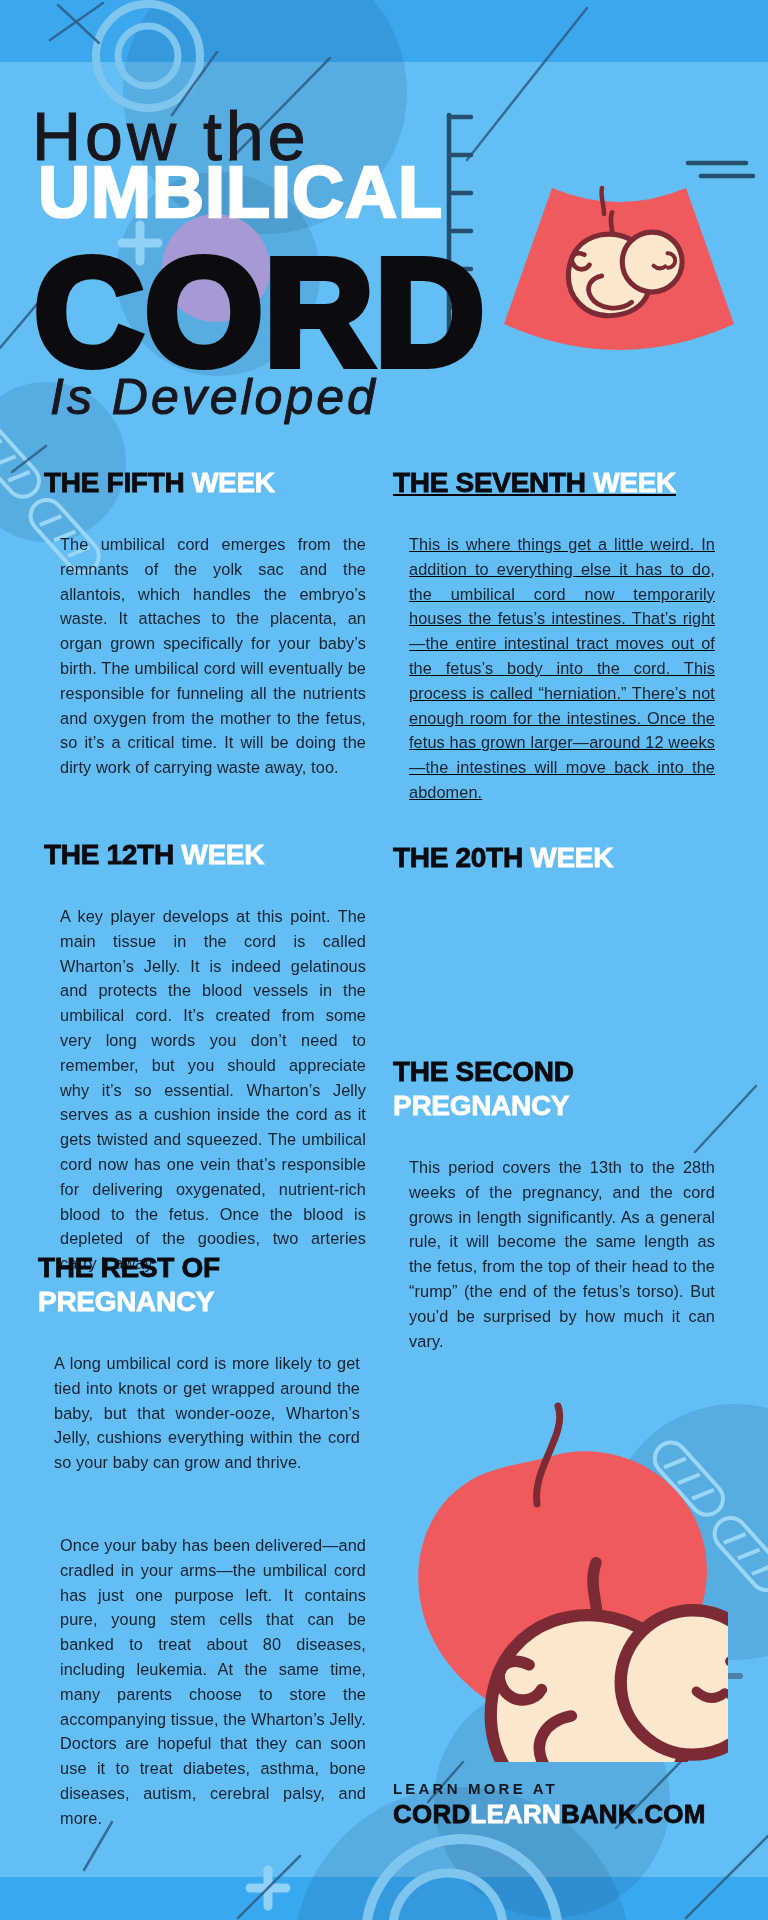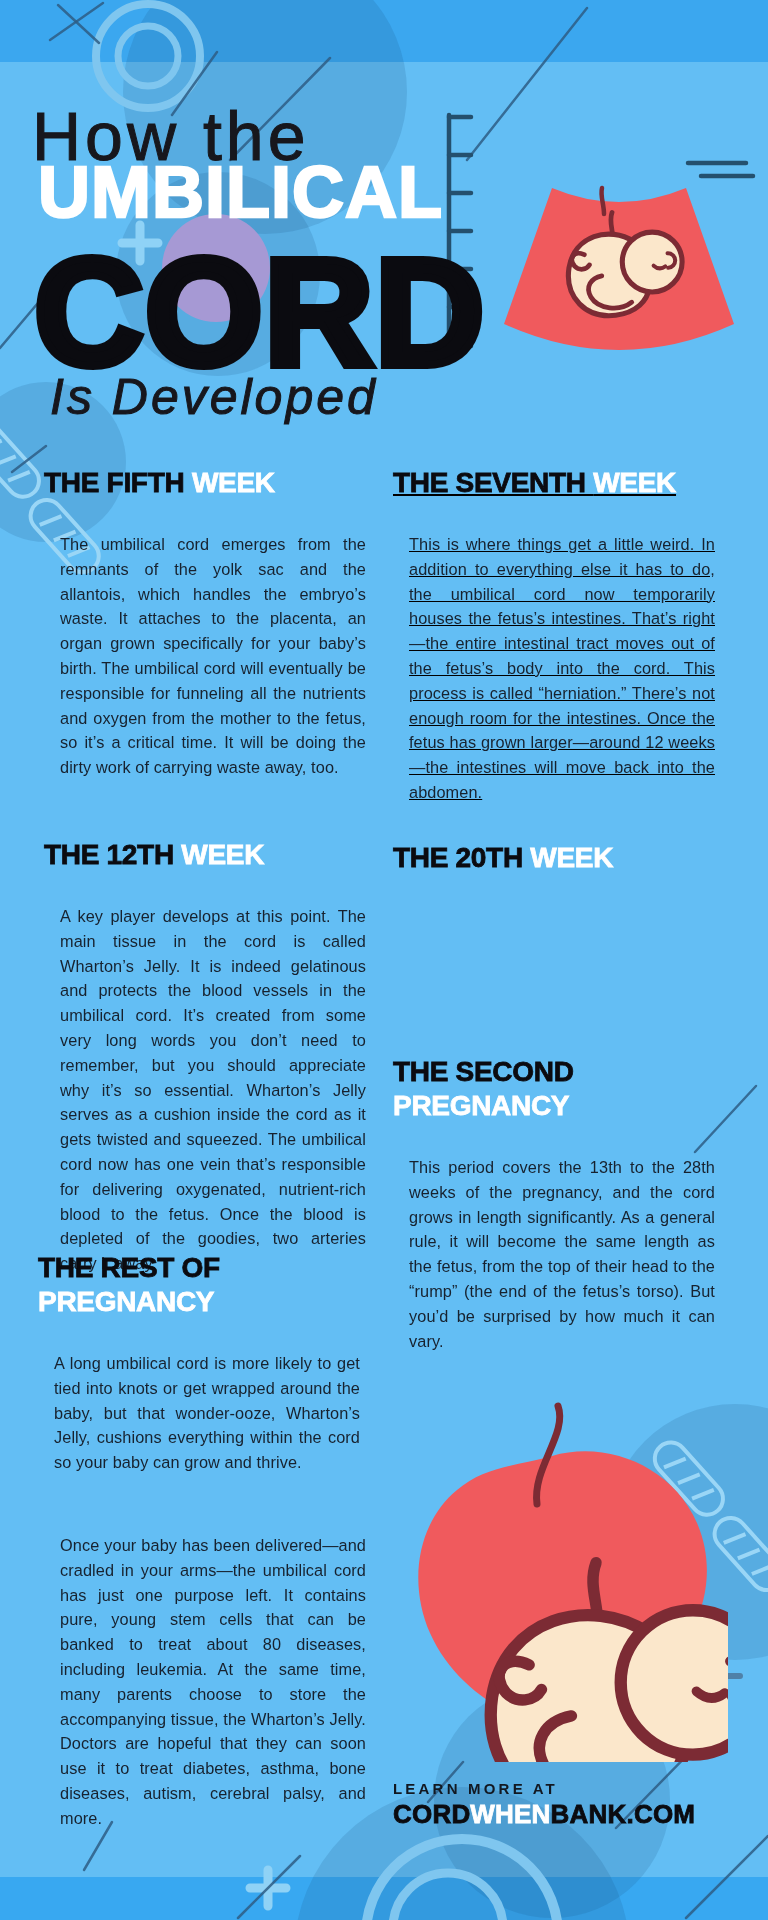--- a/index.html
+++ b/index.html
@@ -187,15 +187,15 @@
     </div>
 
   <svg class="blob" viewBox="0 0 346 364">
     <path d="M170 58 C 225 42 290 68 315 125 C 338 178 320 240 270 280 C 230 312 190 332 160 326 C 120 318 70 285 48 235 C 26 185 35 125 75 92 C 103 68 135 68 170 58 Z" fill="#F05A5D"></path>
     <path d="M176 8 C 186 36 150 70 155 106" fill="none" stroke="#7C2B34" stroke-width="7" stroke-linecap="round"></path>
     <use href="#fetus" transform="translate(52,100) scale(1.12)"></use>
   </svg>
 
   <div class="footer">
     <div class="learn-more">LEARN MORE AT</div>
-    <div class="site" id="site"><span class="sd">CORD</span><span class="sl">WHEN</span><span class="sd">BANK.COM</span></div>
+    <div class="site" id="site"><span class="sd">CORD</span><span class="sl">LEARN</span><span class="sd">BANK.COM</span></div>
   </div>
 </div>
 
 </body></html>

